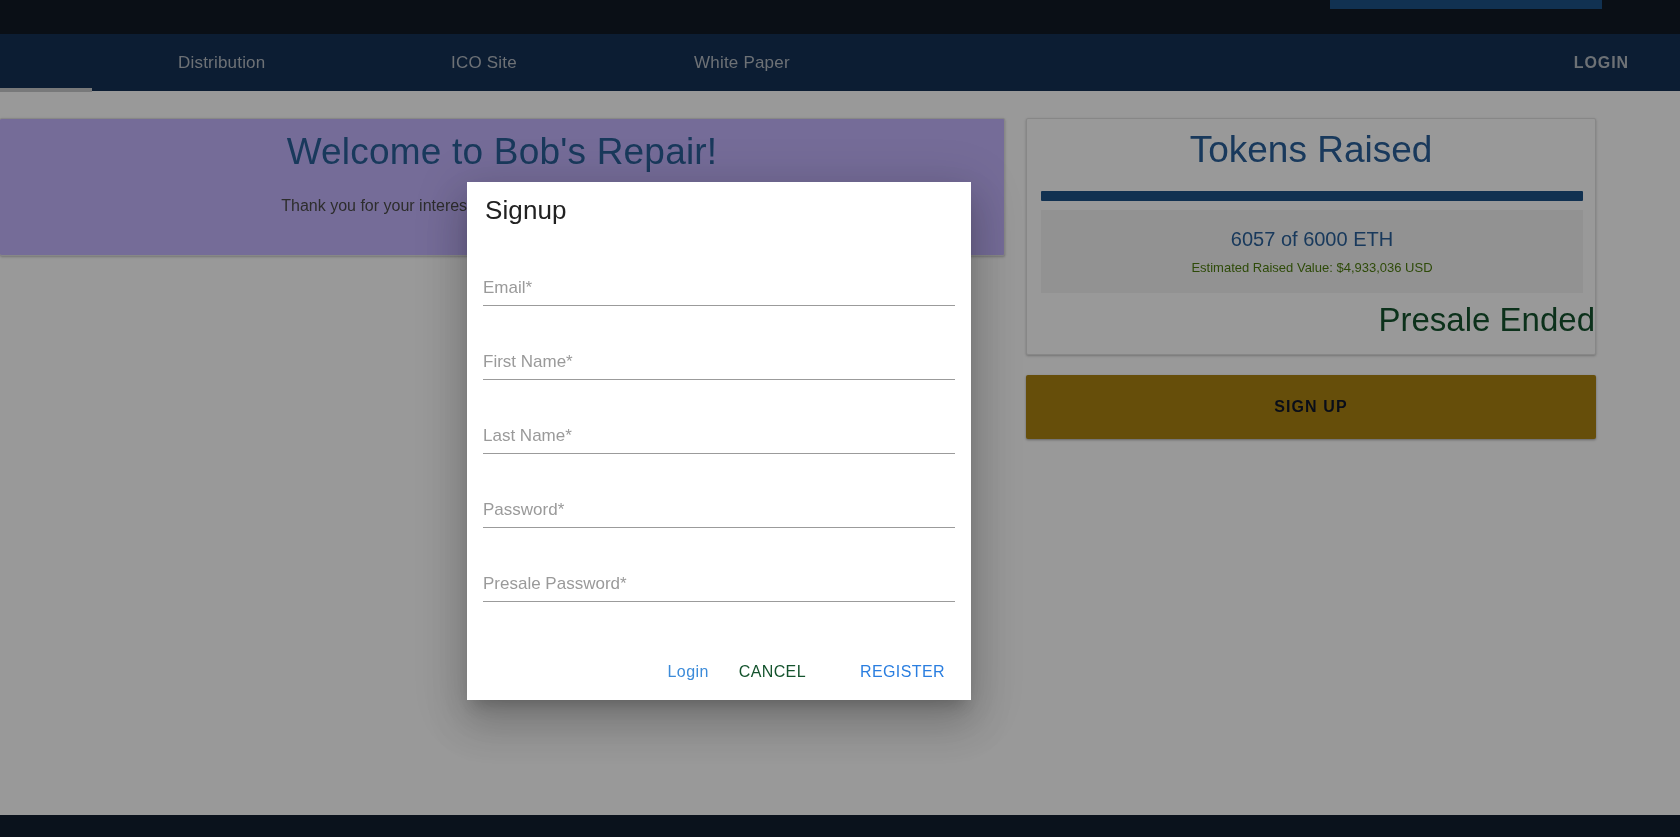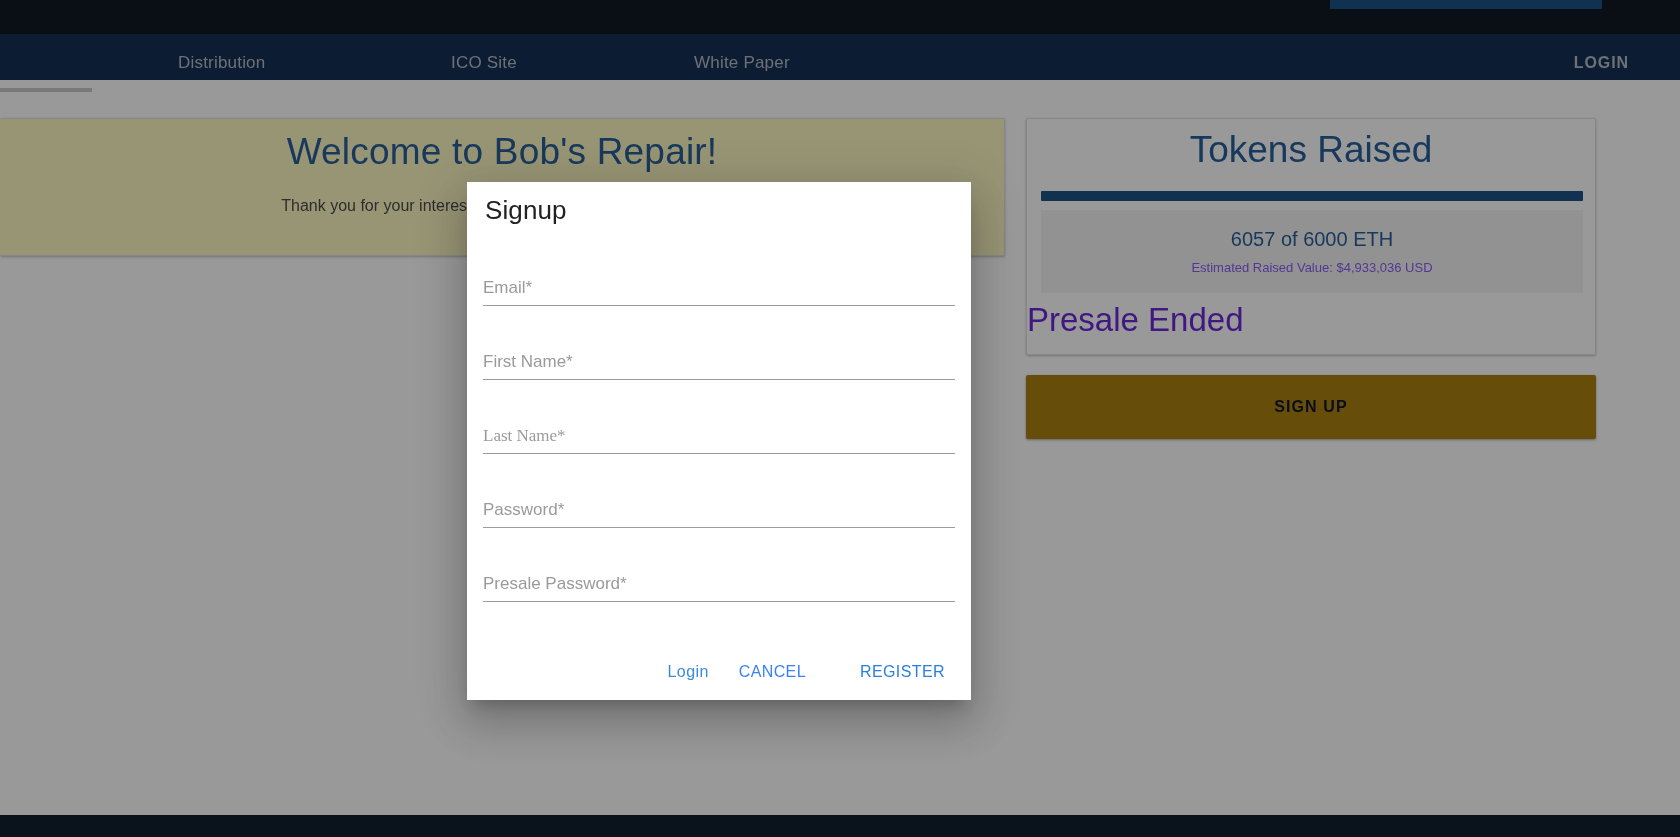--- a/index.html
+++ b/index.html
@@ -34,21 +34,21 @@
     position: absolute;
     left: 1330px; top: 0px;
     width: 272px; height: 9px;
     background: #1d5288;
   }
 
   
   .navbar {
     position: absolute;
     left: 0; top: 34px;
-    width: 1680px; height: 46px;
+    width: 1680px; height: 57px;
     background: #143156;
   }
   .nav-item {
     position: absolute;
     top: 0;
     height: 57px;
     line-height: 57px;
     color: #b6bcc4;
     font-size: 17px;
     letter-spacing: 0.2px;
@@ -83,21 +83,21 @@
     height: 745px;
     background: #ffffff;
   }
 
   
   .hero-card {
     position: absolute;
     left: 0px; top: 26px;
     width: 1005px;
     height: 138px;
-    background: #fef9c3;
+    background: #c4b5fd;
     border: 1px solid #e2e2e2;
     border-left: none;
     border-radius: 2px;
     box-shadow: 0 1px 3px rgba(0,0,0,0.16), 0 1px 2px rgba(0,0,0,0.10);
     box-sizing: border-box;
   }
   .hero-title {
     position: absolute;
     left: 0; right: 0; top: 12px;
     text-align: center;
@@ -158,28 +158,28 @@
     left: 0; right: 0; top: 18px;
     text-align: center;
     color: #2a6099;
     font-size: 20px;
   }
   .raise-amount .of { color: #2a6099; }
   .raise-est {
     position: absolute;
     left: 0; right: 0; top: 50px;
     text-align: center;
-    color: #8b5cf6;
+    color: #4d7c0f;
     font-size: 13px;
   }
   .presale-status {
     position: absolute;
     left: 0; right: 0; top: 182px;
-    text-align: left;
-    color: #6d28d9;
+    text-align: right;
+    color: #14532d;
     font-size: 33px;
     font-weight: 400;
   }
 
   .signup-btn {
     position: absolute;
     left: 1026px; top: 283px;
     width: 570px; height: 64px;
     background: #ab8312;
     color: #0f172a;
@@ -270,21 +270,21 @@
   .btn-flat {
     background: transparent;
     border: none;
     font-family: "Liberation Sans", sans-serif;
     font-size: 16px;
     padding: 9px 12px;
     cursor: pointer;
     letter-spacing: 0.4px;
   }
   .btn-login   { color: #3c8bd9; text-transform: none; }
-  .btn-cancel  { color: #3b82f6; text-transform: uppercase; margin-left: 2px;}
+  .btn-cancel  { color: #14532d; text-transform: uppercase; margin-left: 2px;}
   .btn-register{ color: #2a7ee0; text-transform: uppercase; font-weight: 400; margin-left: 26px;}
 </style>
 </head>
 <body>
 
 <div id="page">
 
   <div class="topstrip">
     <div class="topstrip-accent"></div>
   </div>
@@ -342,21 +342,21 @@
       <span class="field-label" style="display: block;">Email*</span>
     </div>
 
     <div class="field">
       <input class="field-input" type="text" value="" style="">
       <span class="field-label" style="display: block;">First Name*</span>
     </div>
 
     <div class="field">
       <input class="field-input" type="text" value="" style="">
-      <span class="field-label" style="display: block; font-family: Liberation Serif, serif;">Last Name*</span>
+      <span class="field-label" style="display: block;">Last Name*</span>
     </div>
 
     <div class="field">
       <input class="field-input" type="password" value="" style="">
       <span class="field-label" style="display: block;">Password*</span>
     </div>
 
     <div class="field">
       <input class="field-input" type="password" value="" style="">
       <span class="field-label" style="display: block;">Presale Password*</span>

